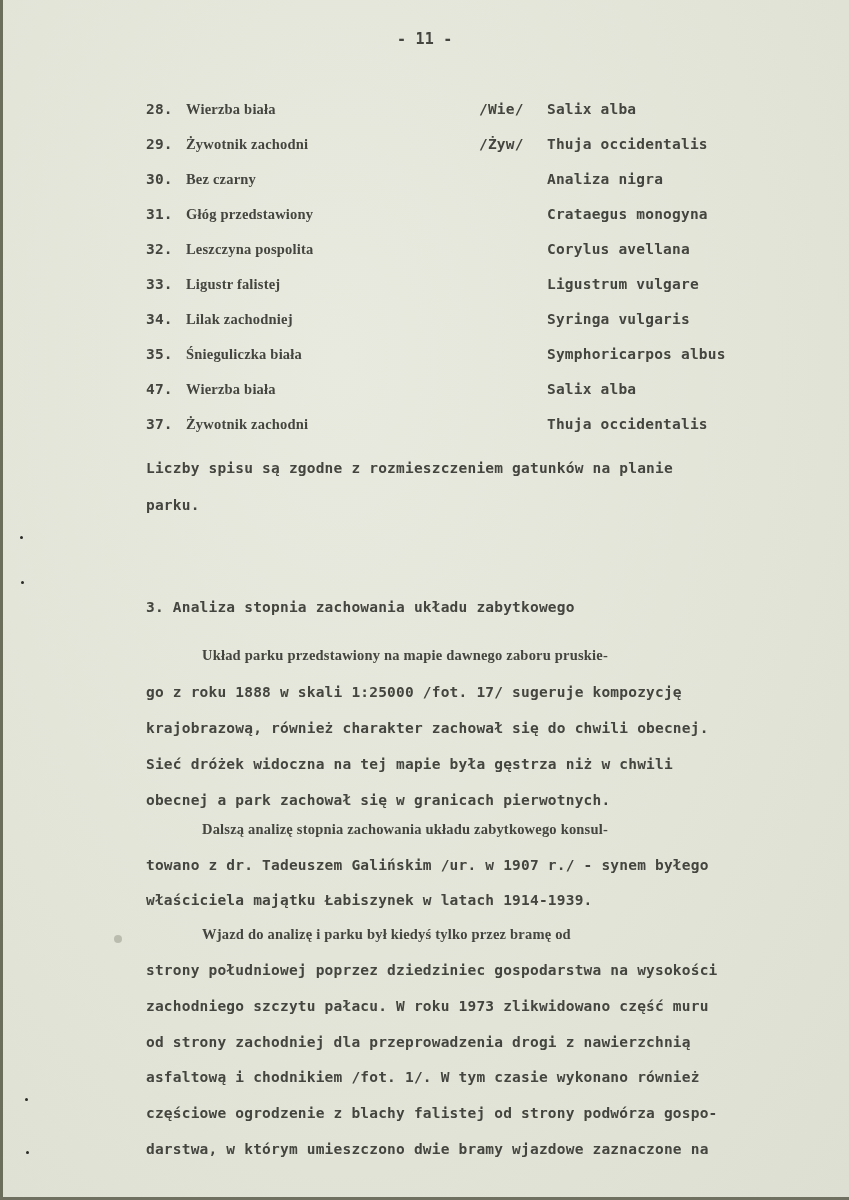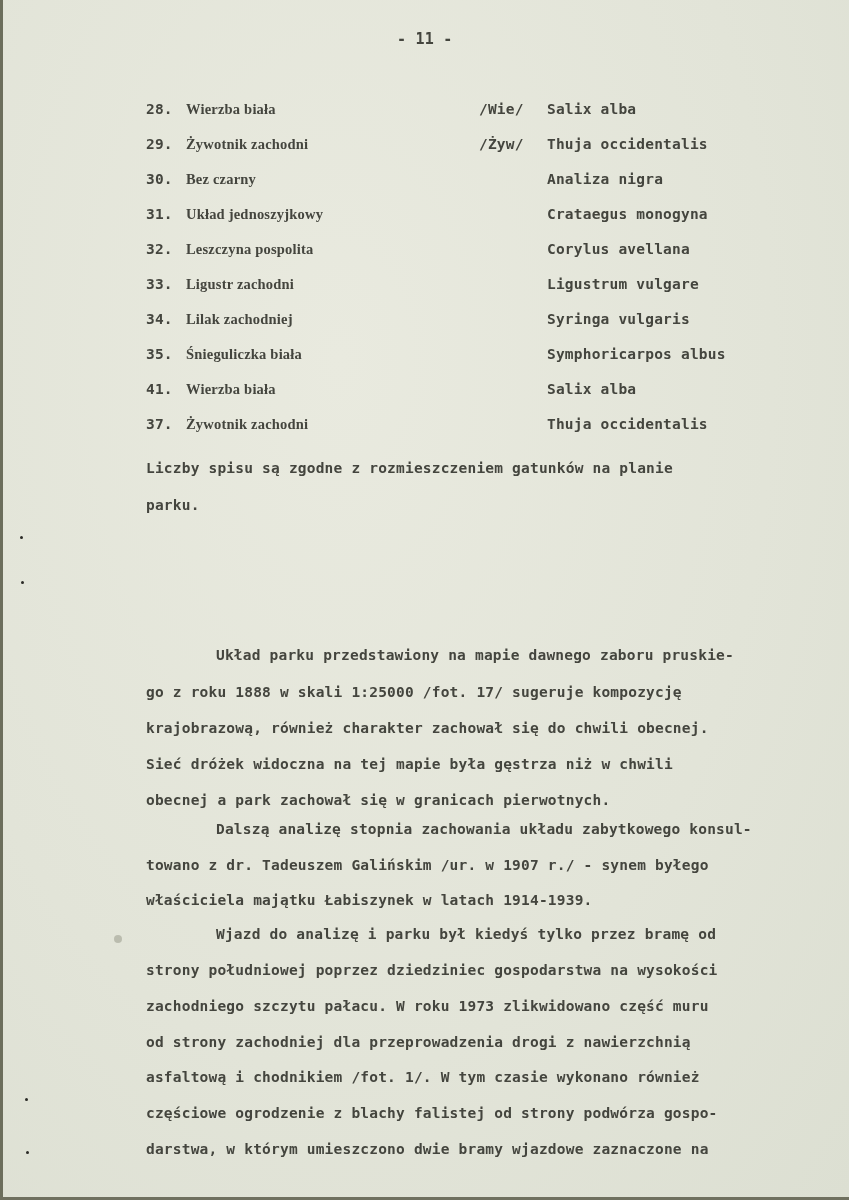--- a/index.html
+++ b/index.html
@@ -20,21 +20,21 @@
     position: absolute; white-space: pre;
     font-size: 14.5px; font-weight: bold; letter-spacing: 0.2px;
     color: #44453e;
   }
   .pagenum { left: 397px; top: 30px; font-size: 15px; }
   .num { left: 146px; }
   .pl { left: 186px; font-family: Liberation Serif, serif; }
   .abbr { left: 440px; margin-left: 39px; }
   .lat { left: 547px; }
   .para { left: 146px; }
-  .ind { left: 216px; }
+  .ind { left: 202px; font-family: Liberation Serif, serif; }
   .dot { position: absolute; width: 3px; height: 3px; background: #2a2a26; border-radius: 50%; }
   .smudge { position: absolute; width: 8px; height: 8px; background: #a9ab9c; border-radius: 50%; opacity: 0.7; }
 </style>
 </head>
 <body>
 
 <div class="page">
   <div class="left-edge"></div>
   <div class="bottom-edge"></div>
 
@@ -59,60 +59,61 @@
       <span class="t abbr" style="top:136px">/Żyw/</span>
       <span class="t lat" style="top:136px">Thuja occidentalis</span>
     </div>
     <div>
       <span class="t num" style="top:171px">30.</span>
       <span class="t pl" style="top:171px">Bez czarny</span>
       <span class="t lat" style="top:171px">Analiza nigra</span>
     </div>
     <div>
       <span class="t num" style="top:206px">31.</span>
-      <span class="t pl" style="top:206px">Układ jednoszyjkowy</span>
+      <span class="t pl" style="top:206px">Głóg przedstawiony</span>
       <span class="t lat" style="top:206px">Crataegus monogyna</span>
     </div>
     <div>
       <span class="t num" style="top:241px">32.</span>
       <span class="t pl" style="top:241px">Leszczyna pospolita</span>
       <span class="t lat" style="top:241px">Corylus avellana</span>
     </div>
     <div>
       <span class="t num" style="top:276px">33.</span>
-      <span class="t pl" style="top:276px">Ligustr zachodni</span>
+      <span class="t pl" style="top:276px">Ligustr falistej</span>
       <span class="t lat" style="top:276px">Ligustrum vulgare</span>
     </div>
     <div>
       <span class="t num" style="top:311px">34.</span>
       <span class="t pl" style="top:311px">Lilak zachodniej</span>
       <span class="t lat" style="top:311px">Syringa vulgaris</span>
     </div>
     <div>
       <span class="t num" style="top:346px">35.</span>
       <span class="t pl" style="top:346px">Śnieguliczka biała</span>
       <span class="t lat" style="top:346px">Symphoricarpos albus</span>
     </div>
     <div>
-      <span class="t num" style="top:381px">41.</span>
+      <span class="t num" style="top:381px">47.</span>
       <span class="t pl" style="top:381px">Wierzba biała</span>
       <span class="t lat" style="top:381px">Salix alba</span>
     </div>
     <div>
       <span class="t num" style="top:416px">37.</span>
       <span class="t pl" style="top:416px">Żywotnik zachodni</span>
       <span class="t lat" style="top:416px">Thuja occidentalis</span>
     </div>
   </div>
 
   <div>
     <span class="t para" style="top:460px">Liczby spisu są zgodne z rozmieszczeniem gatunków na planie</span>
     <span class="t para" style="top:497px">parku.</span>
   </div>
 
+  <span class="t para" style="top:599px">3. Analiza stopnia zachowania układu zabytkowego</span>
 
   <div>
     <span class="t ind" style="top:647px">Układ parku przedstawiony na mapie dawnego zaboru pruskie-</span>
     <span class="t para" style="top:684px">go z roku 1888 w skali 1:25000 /fot. 17/ sugeruje kompozycję</span>
     <span class="t para" style="top:720px">krajobrazową, również charakter zachował się do chwili obecnej.</span>
     <span class="t para" style="top:756px">Sieć dróżek widoczna na tej mapie była gęstrza niż w chwili</span>
     <span class="t para" style="top:792px">obecnej a park zachował się w granicach pierwotnych.</span>
   </div>
 
   <div>

